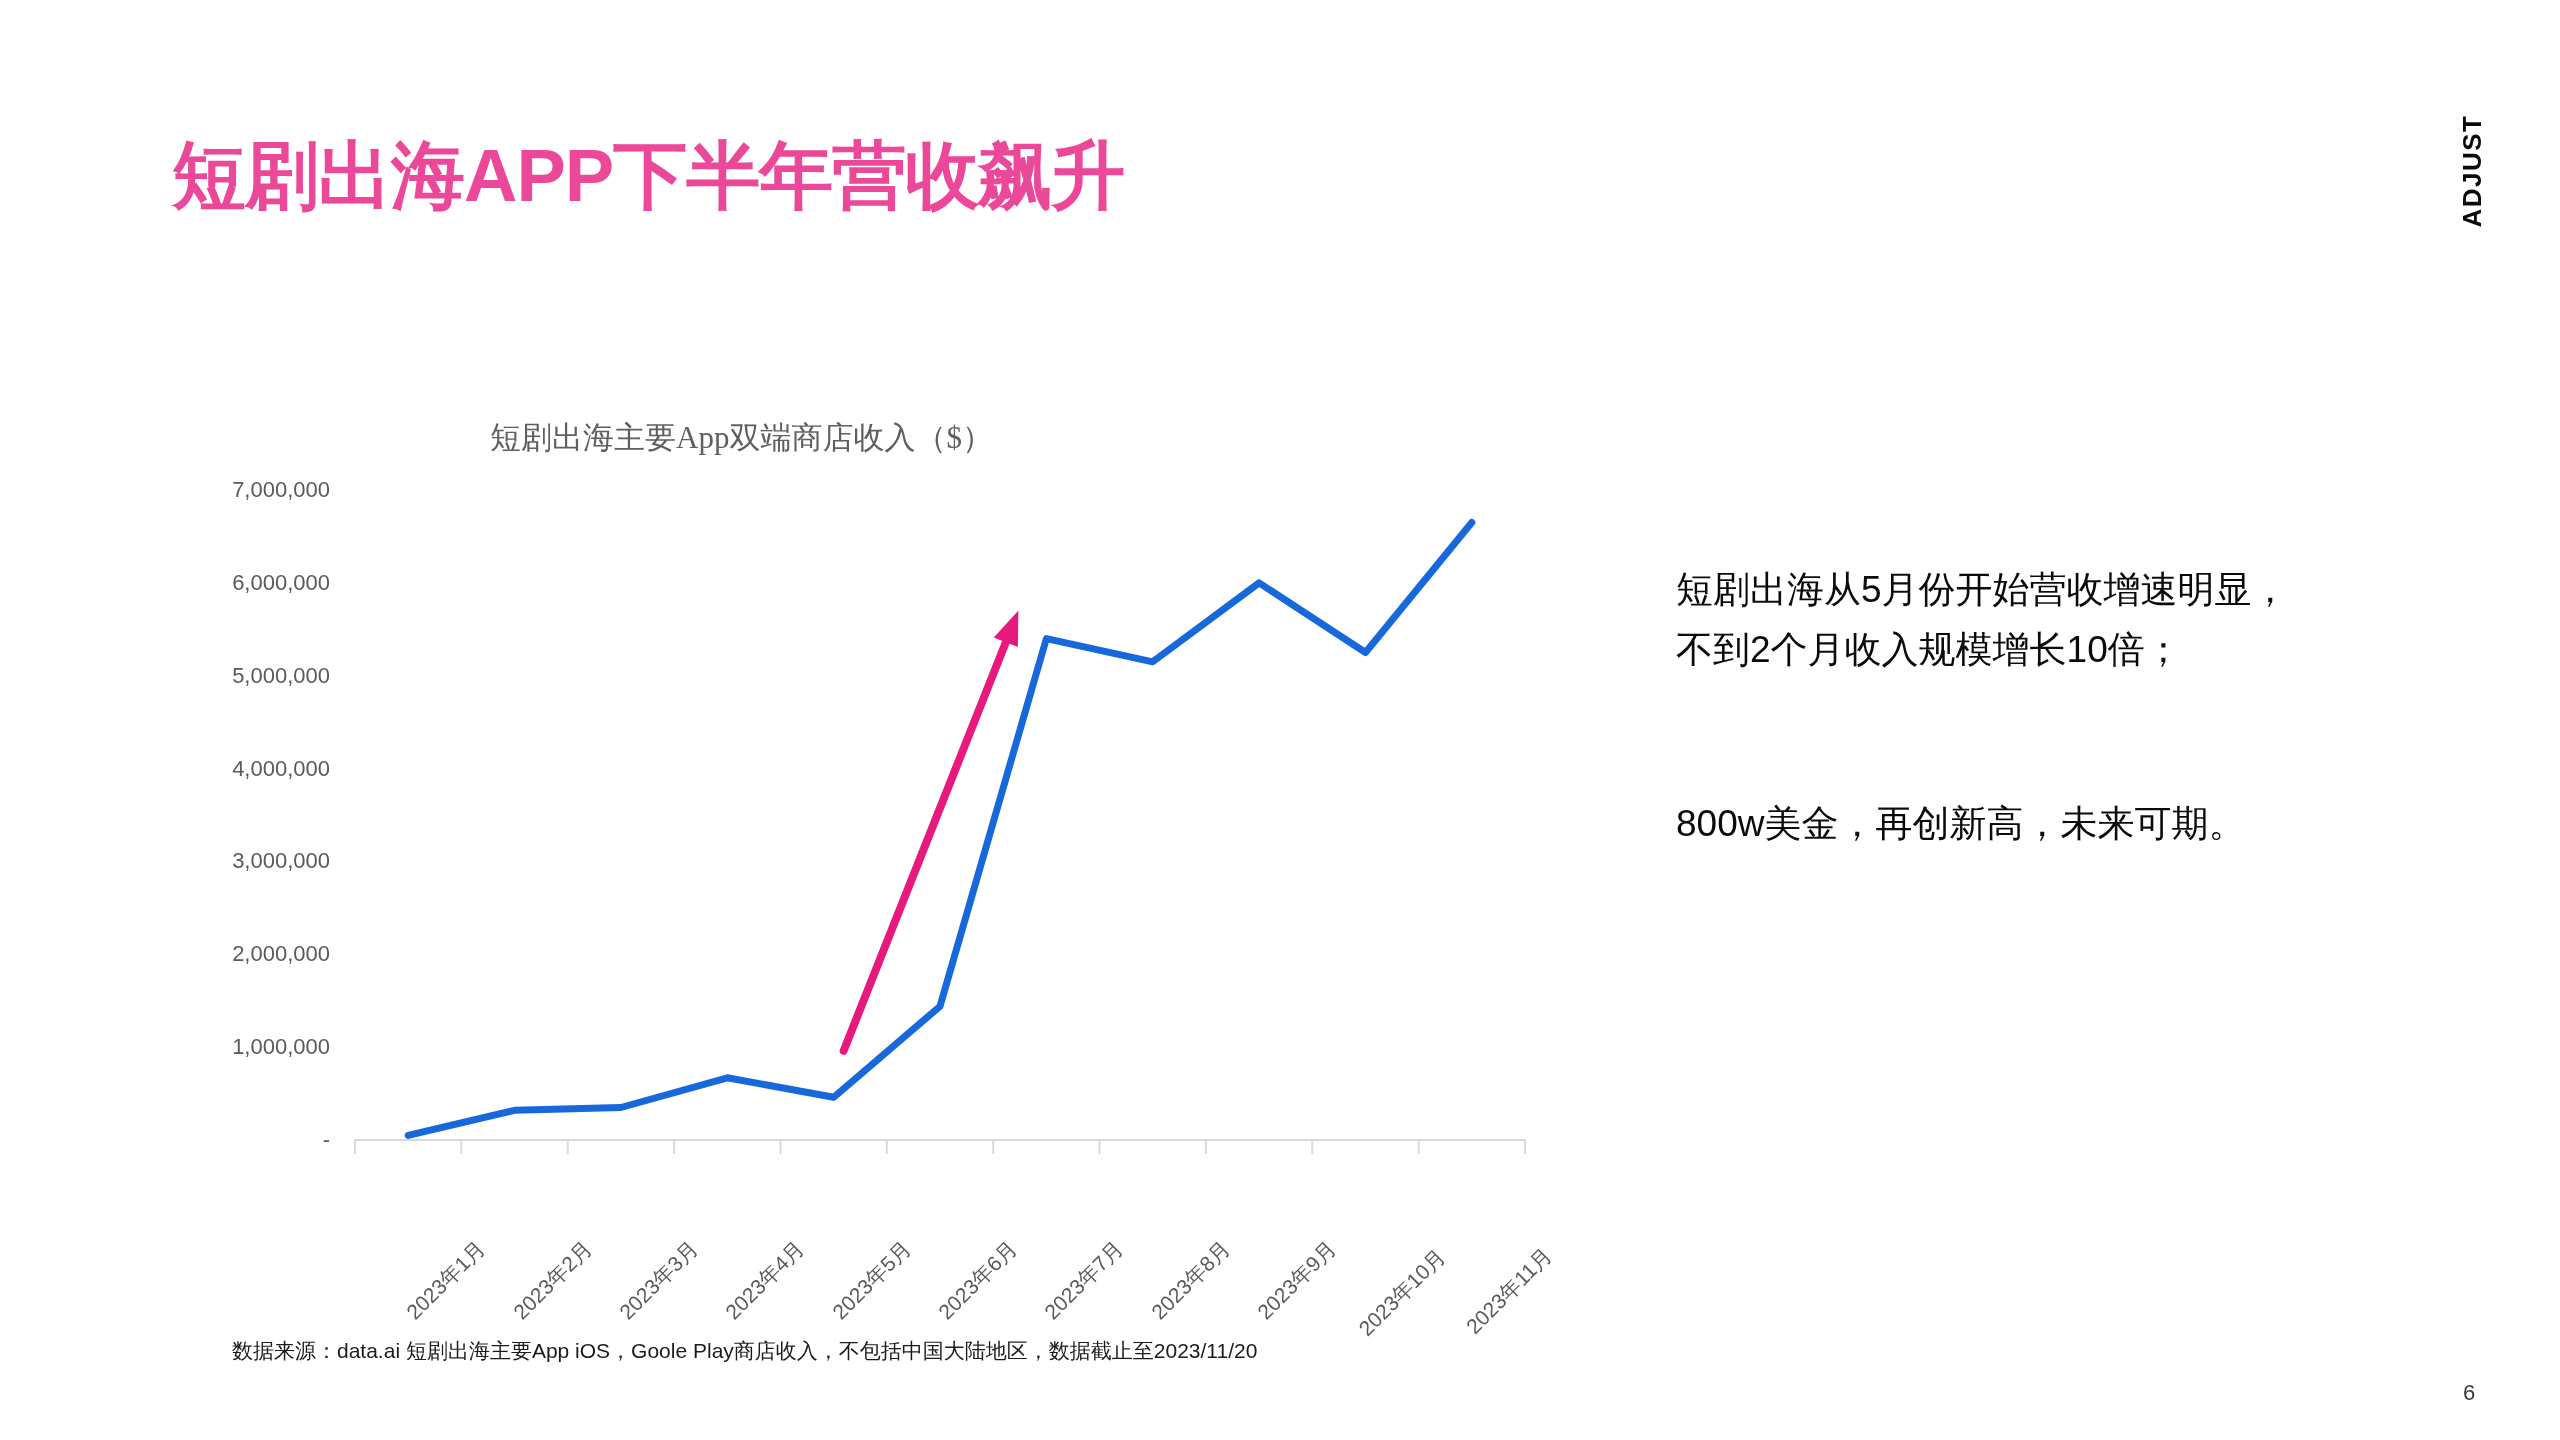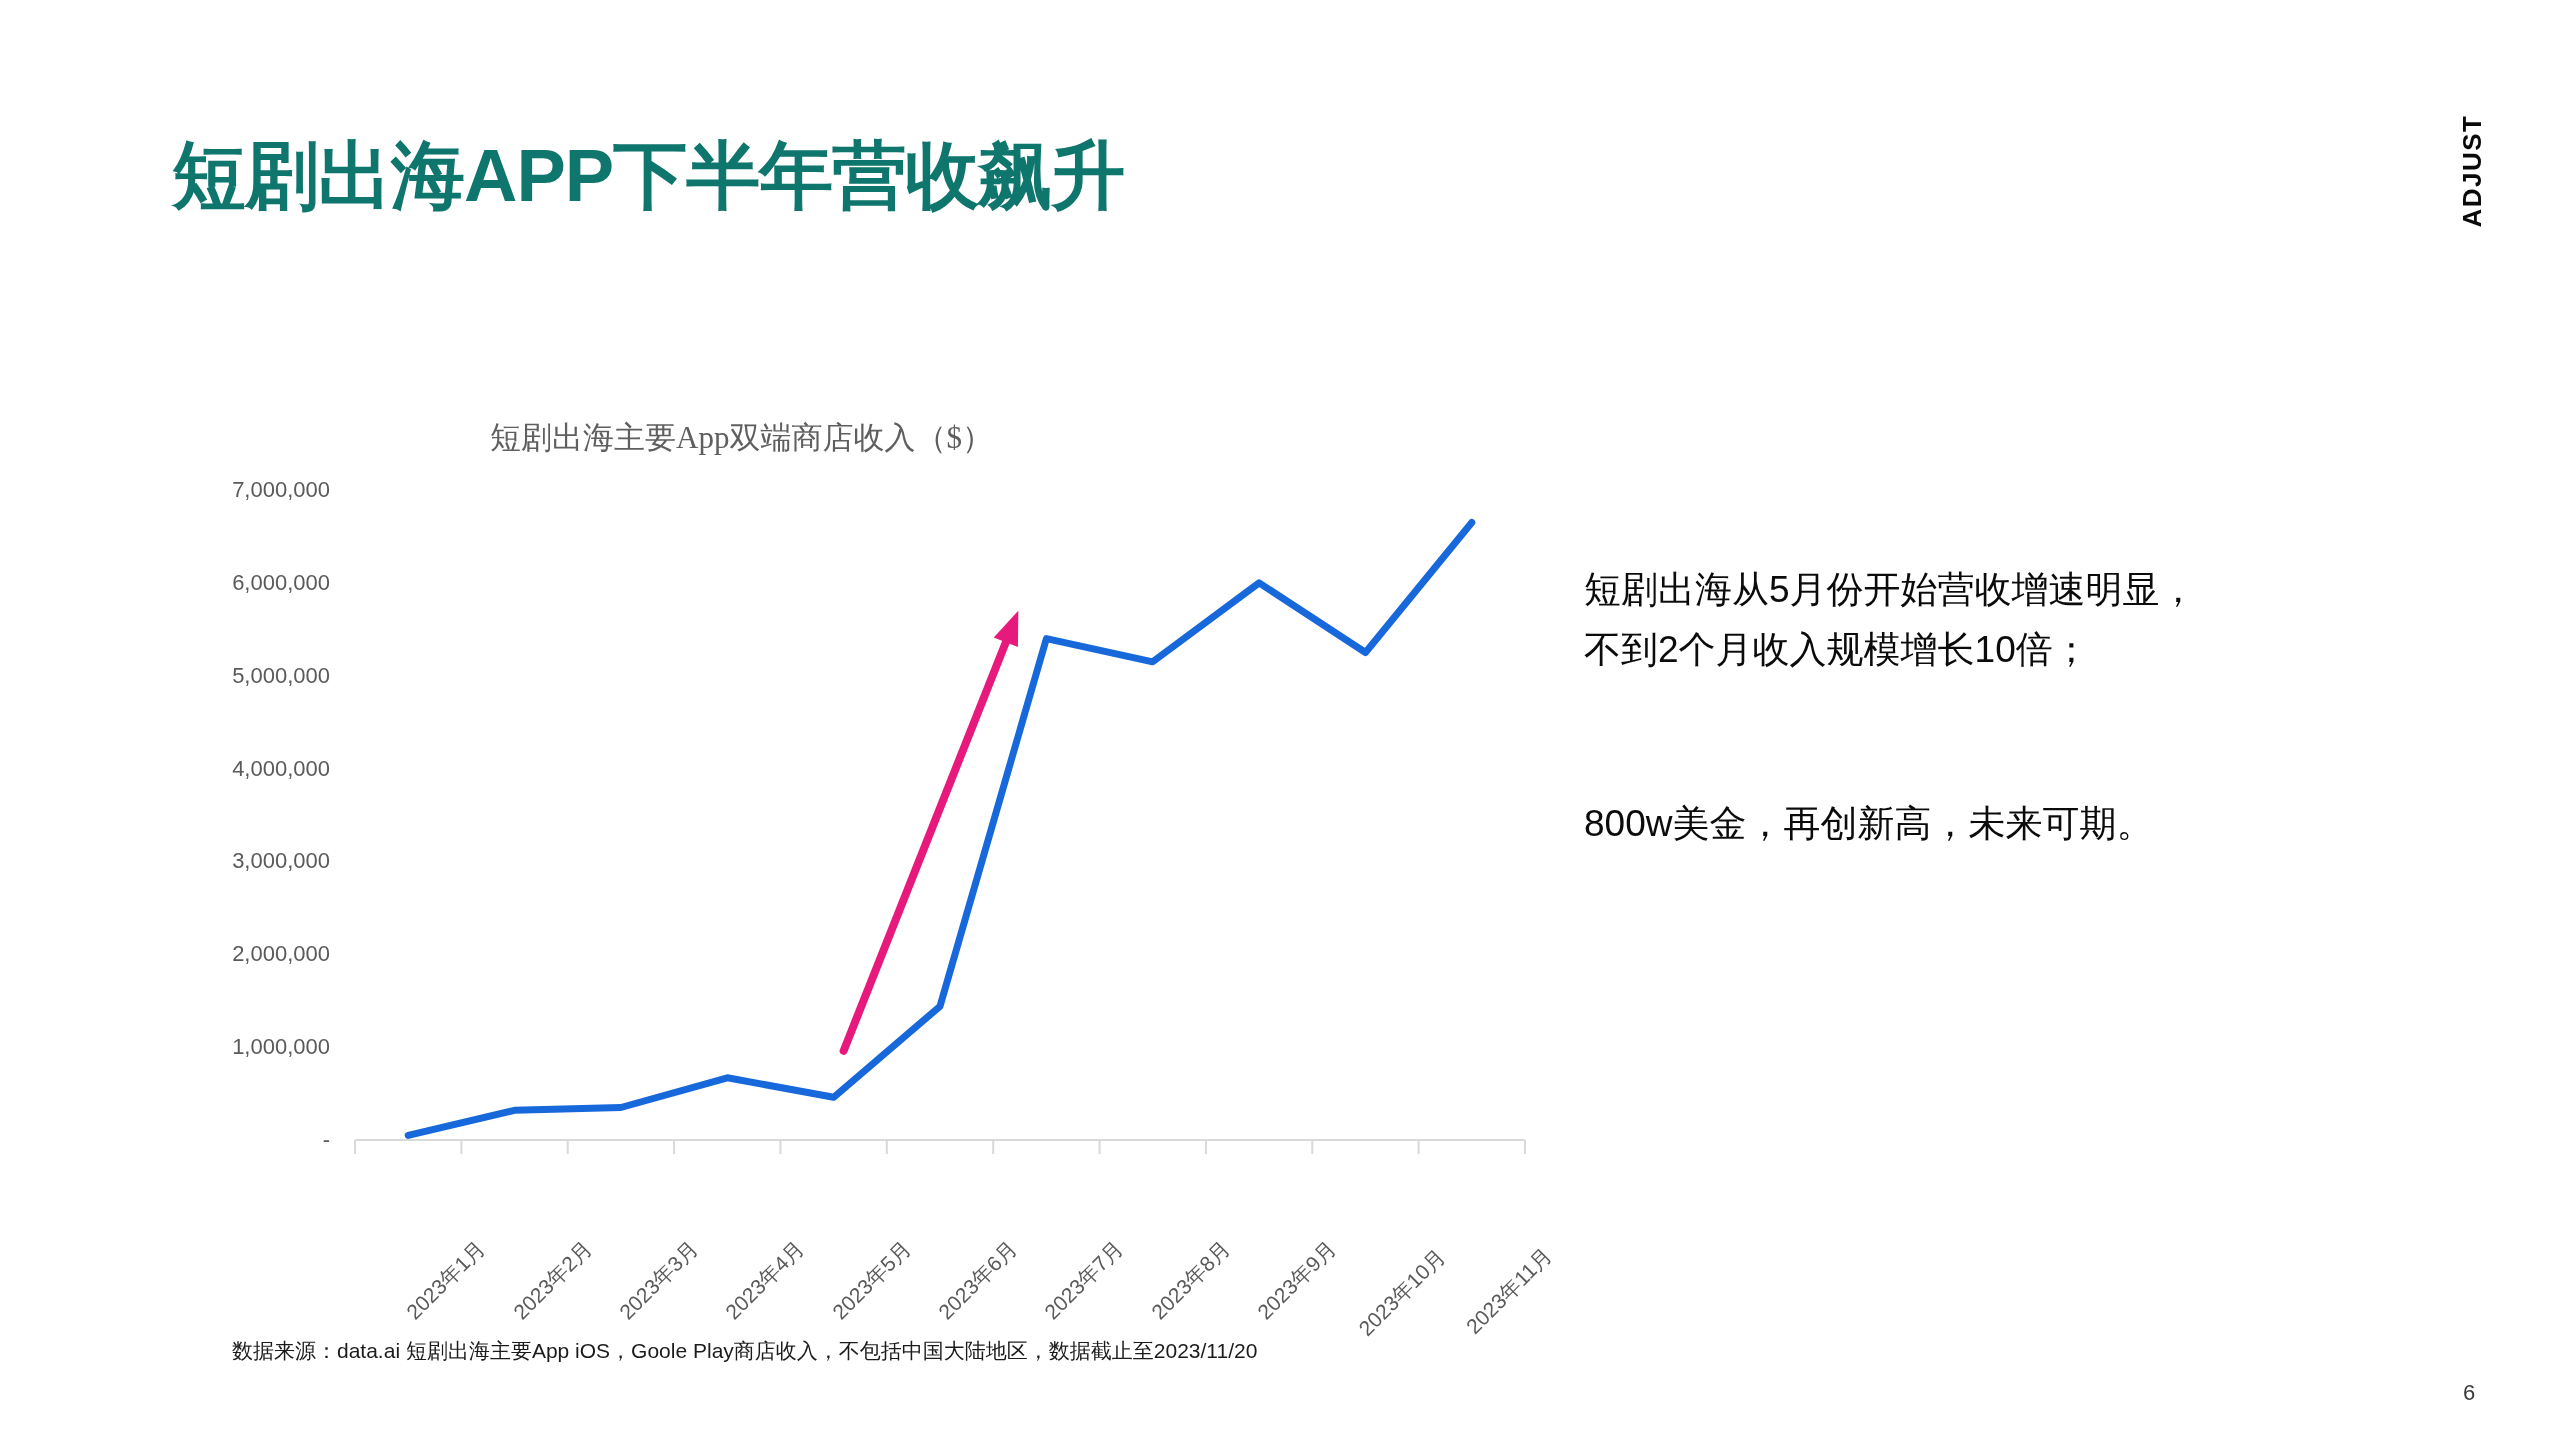--- a/index.html
+++ b/index.html
@@ -18,21 +18,21 @@
   }
 
   
   .slide-title {
     position: absolute;
     left: 172px;
     top: 135px;
     font-size: 74px;
     font-weight: 700;
     letter-spacing: -1px;
-    color: #0f766e;
+    color: #ec4899;
     white-space: nowrap;
     line-height: 1.1;
   }
 
   
   .brand-logo {
     position: absolute;
     left: 2452px;
     top: 96px;
     width: 40px;
@@ -106,21 +106,21 @@
     color: #5a5a5a;
     white-space: nowrap;
     transform-origin: right top;
     transform: rotate(-45deg);
     text-align: right;
   }
 
   
   .commentary {
     position: absolute;
-    left: 1584px;
+    left: 1676px;
     top: 560px;
     width: 840px;
   }
   .commentary p {
     margin: 0;
     font-size: 37px;
     line-height: 1.62;
     color: #0b0b0b;
     font-weight: 500;
   }

